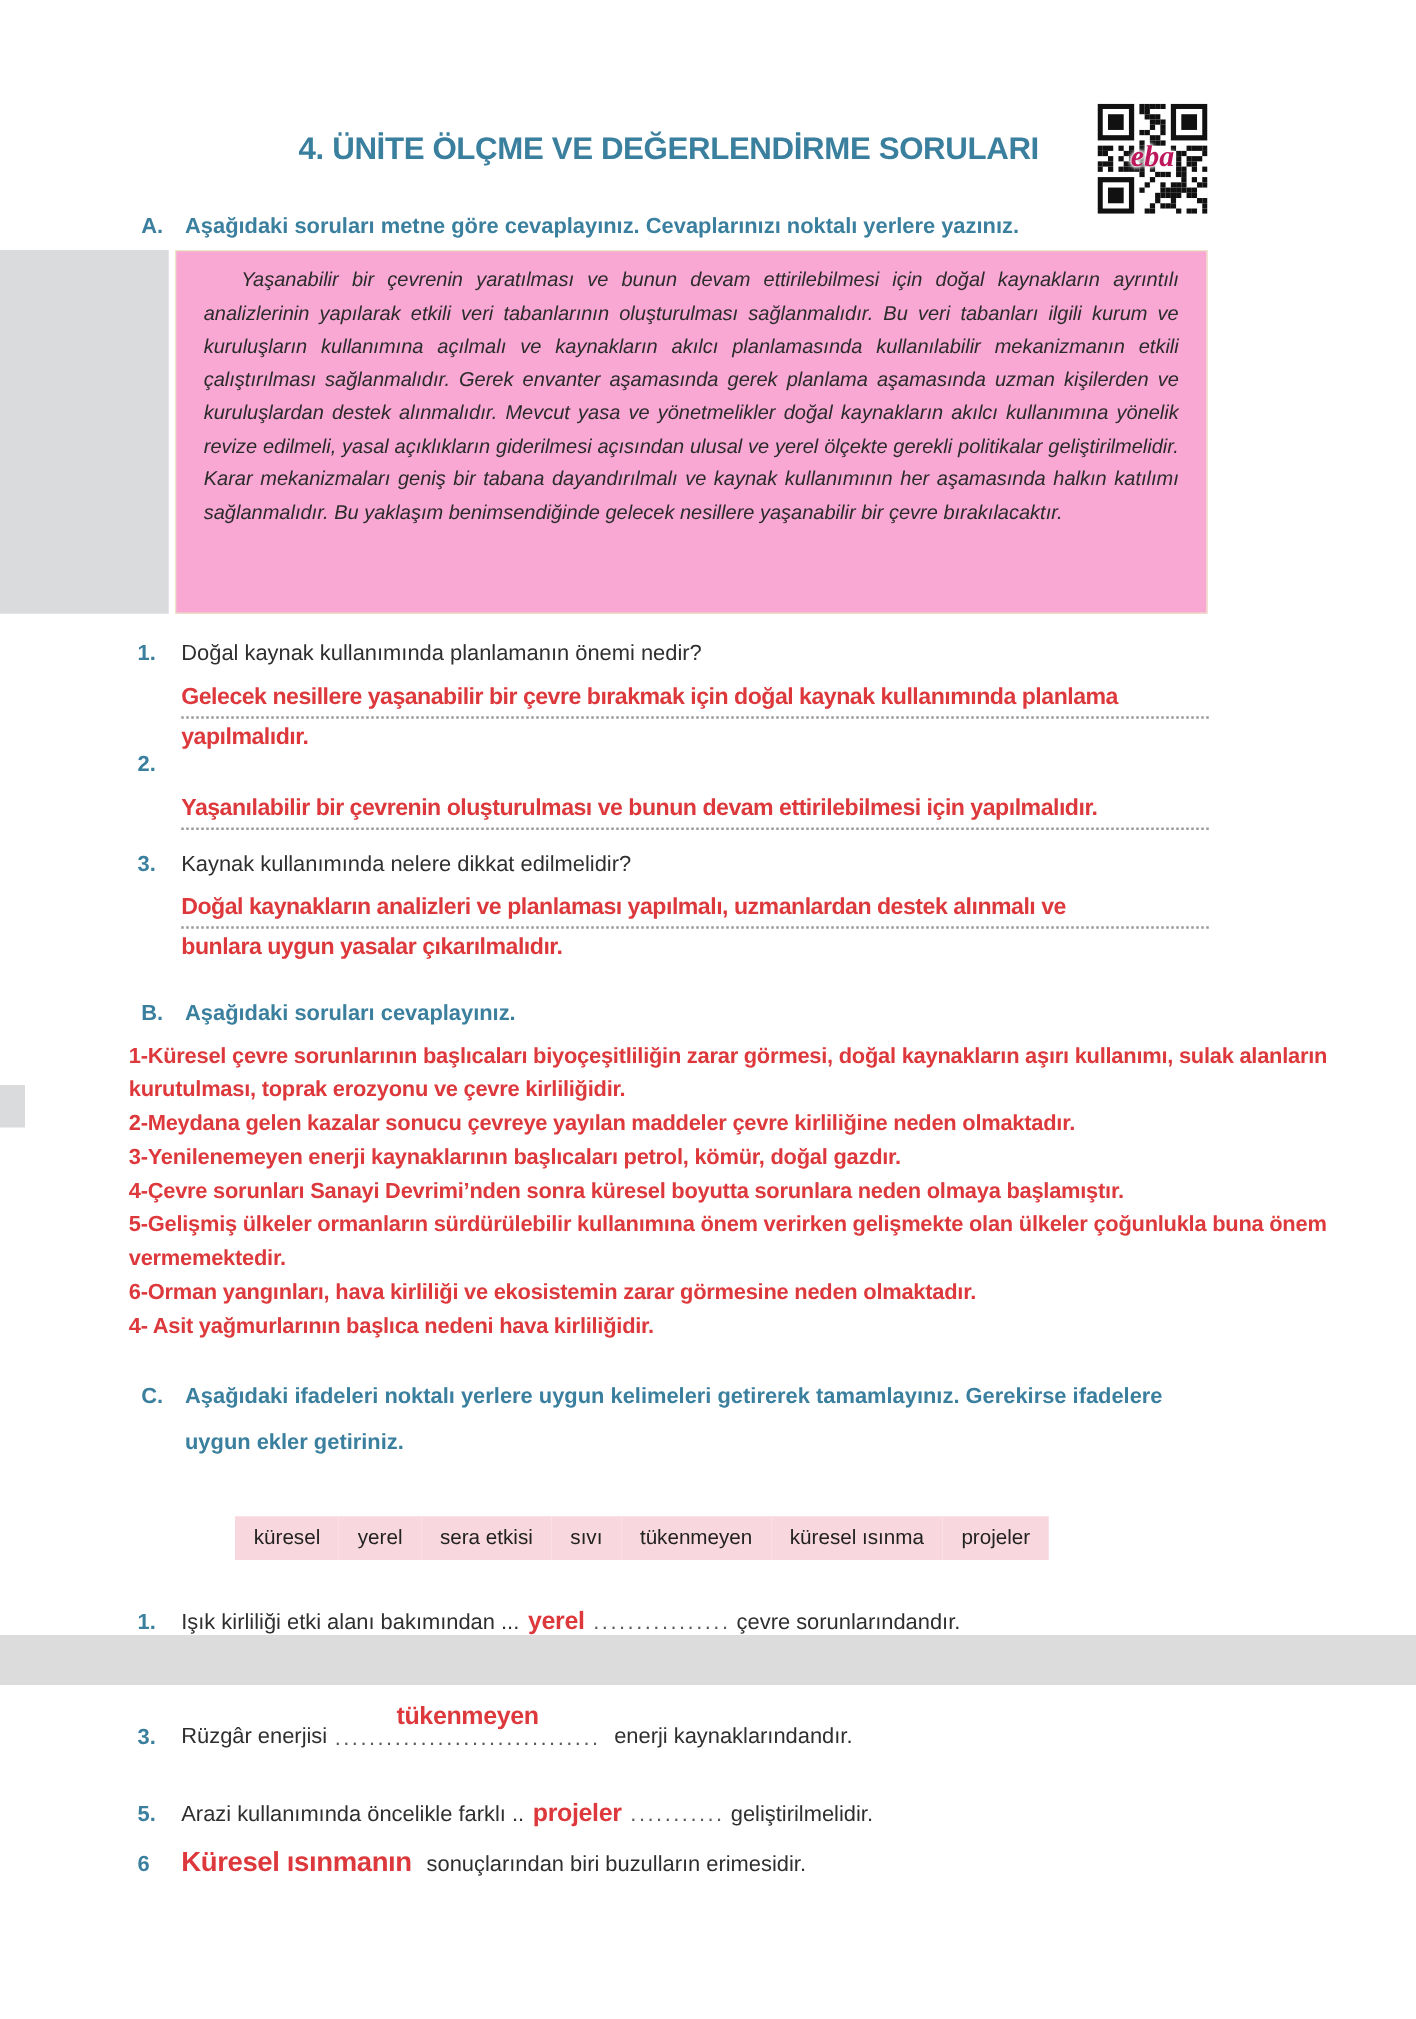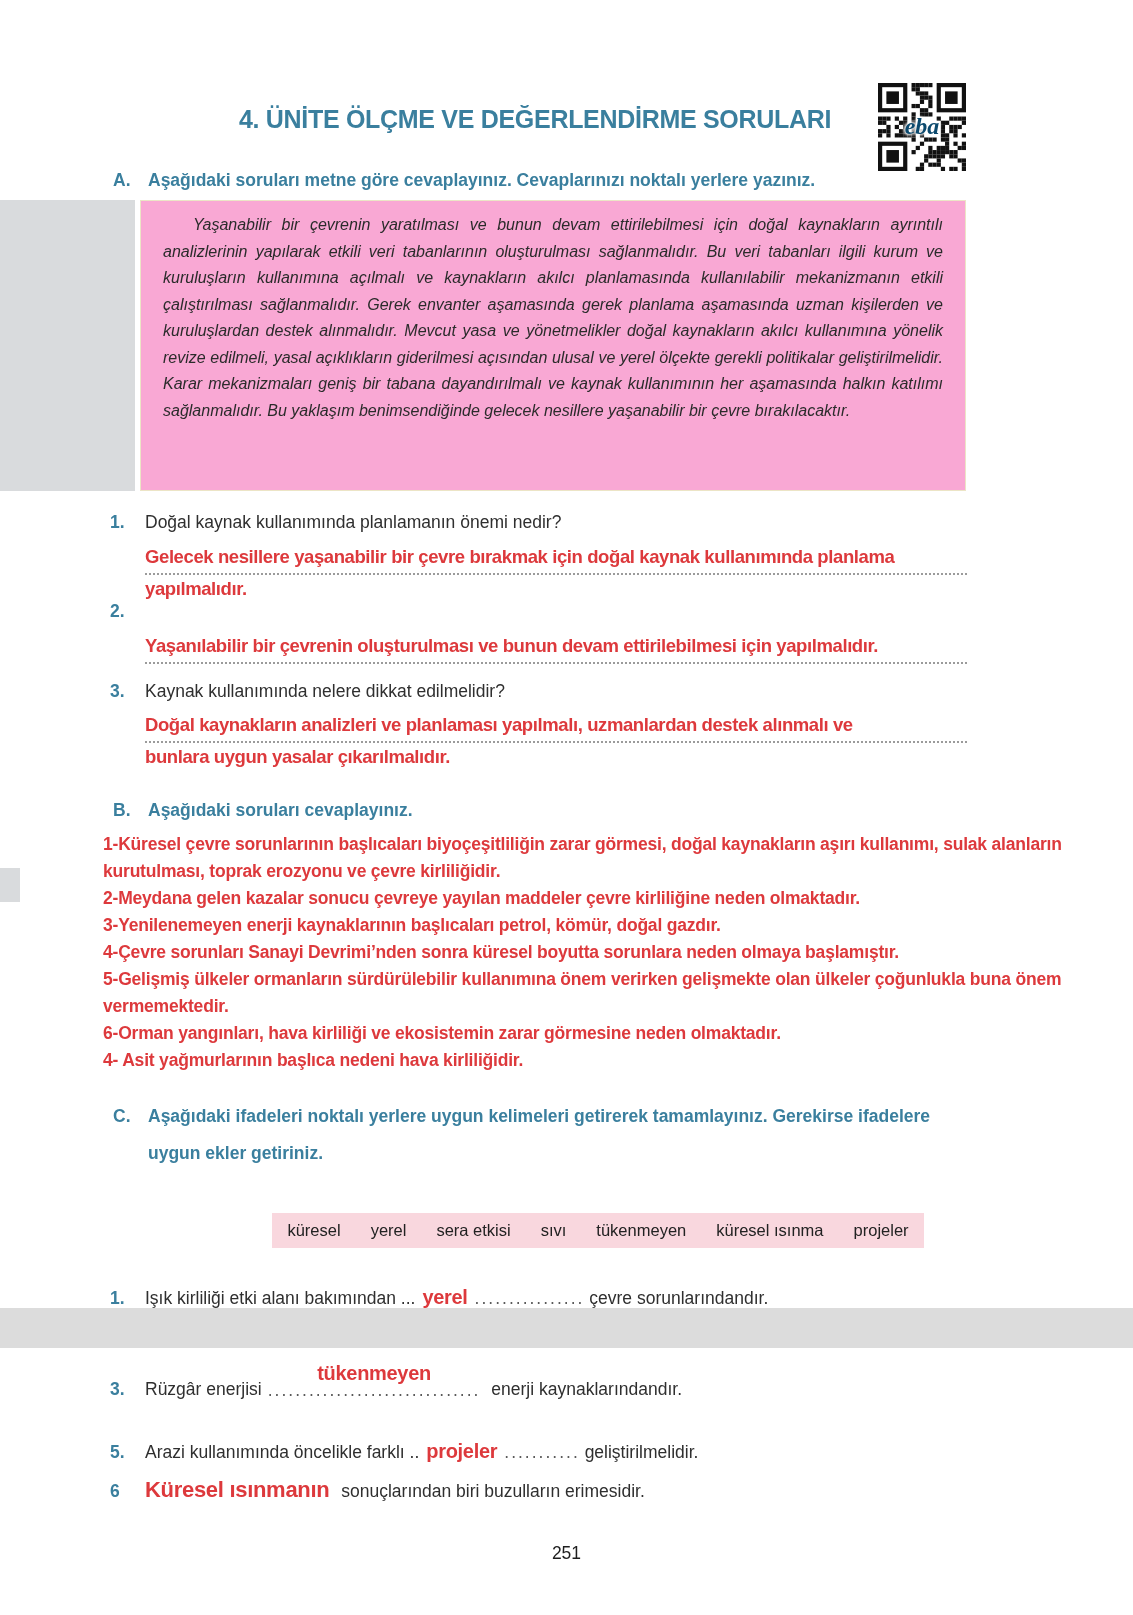--- a/index.html
+++ b/index.html
@@ -12,21 +12,21 @@
   .sec-head{position:absolute;left:113px;display:flex;color:#3a7f9e;font-weight:bold;
             font-size:17.5px;line-height:37px;}
   .sec-head .letter{width:35px;flex:0 0 35px;}
   .sec-head .instr{width:820px;}
 
   
   .qr{position:absolute;top:83px;left:878px;width:88px;height:88px;}
   .qr svg{width:100%;height:100%;fill:#111;}
   .qr .eba{position:absolute;top:50%;left:50%;transform:translate(-50%,-52%);
            font-family:"Liberation Serif",serif;font-style:italic;font-weight:bold;
-           font-size:24px;color:#0c4a6e;
+           font-size:24px;color:#be185d;
            text-shadow:0 0 3px #fff,0 0 3px #fff,0 0 4px #fff,0 0 4px #fff;}
 
   
   .gray-left{position:absolute;top:200px;left:0;width:135px;height:291px;background:#d9dbdd;}
   .passage-box{position:absolute;top:200px;left:140px;width:826px;min-height:291px;
                background:#f9a8d4;border:1px solid #ece5c6;box-sizing:border-box;
                padding:11px 22px 8px 22px;}
   .passage{font-style:italic;font-size:16px;line-height:26.5px;text-align:justify;
            text-indent:30px;color:#2b2b2b;}
   .source{font-style:italic;font-size:16px;text-align:right;margin-top:3px;color:#2b2b2b;}
@@ -39,21 +39,21 @@
   .ansline1{display:block;white-space:nowrap;border-bottom:2px dotted #9b9b9b;padding-bottom:5px;}
   .ansline2{display:block;margin-top:3px;}
 
   
   .blist{position:absolute;top:831px;left:103px;width:1010px;color:#dd393c;font-weight:bold;
          font-size:17.5px;line-height:27px;letter-spacing:-0.2px;}
   .strip-left{position:absolute;top:868px;left:0;width:20px;height:34px;background:#d9dbdd;}
 
   
   .bank{position:absolute;top:1213px;left:140px;width:820px;display:flex;
-        justify-content:center;padding-left:48px;}
+        justify-content:flex-start;padding-left:48px;}
   .word{background:#f9d7de;color:#222;font-size:16.5px;padding:8px 15px;white-space:nowrap;}
 
   
   .band{position:absolute;top:1308px;left:0;width:1133px;height:40px;background:#dcdcdc;}
   .crow{position:absolute;left:110px;width:1010px;font-size:17.5px;color:#2f2f2f;}
   .cnum{display:inline-block;width:35px;color:#3a7f9e;font-weight:bold;}
   .cans{color:#dd393c;font-weight:bold;font-size:20px;margin:0 7px;letter-spacing:-0.3px;}
   .cdots{color:#5a5a5a;letter-spacing:2px;}
   .patch{background:#ffffff;padding:2px 10px;}
   .stack{display:inline-flex;flex-direction:column;align-items:center;vertical-align:bottom;
@@ -289,14 +289,13 @@
 
 
   <div class="crow" style="top:1440px">
     <span class="cnum">5.</span><span>Arazi kullanımında öncelikle farklı ..</span><span class="cans">projeler</span><span class="cdots">...........</span> <span>geliştirilmelidir.</span>
   </div>
 
   <div class="crow" style="top:1477px">
     <span class="cnum">6</span><span class="cans cans-big" style="margin-left:0">Küresel ısınmanın</span> <span>sonuçlarından biri buzulların erimesidir.</span>
   </div>
 
-  <div class="pageno">251</div>
 </div>
 
 </body></html>

